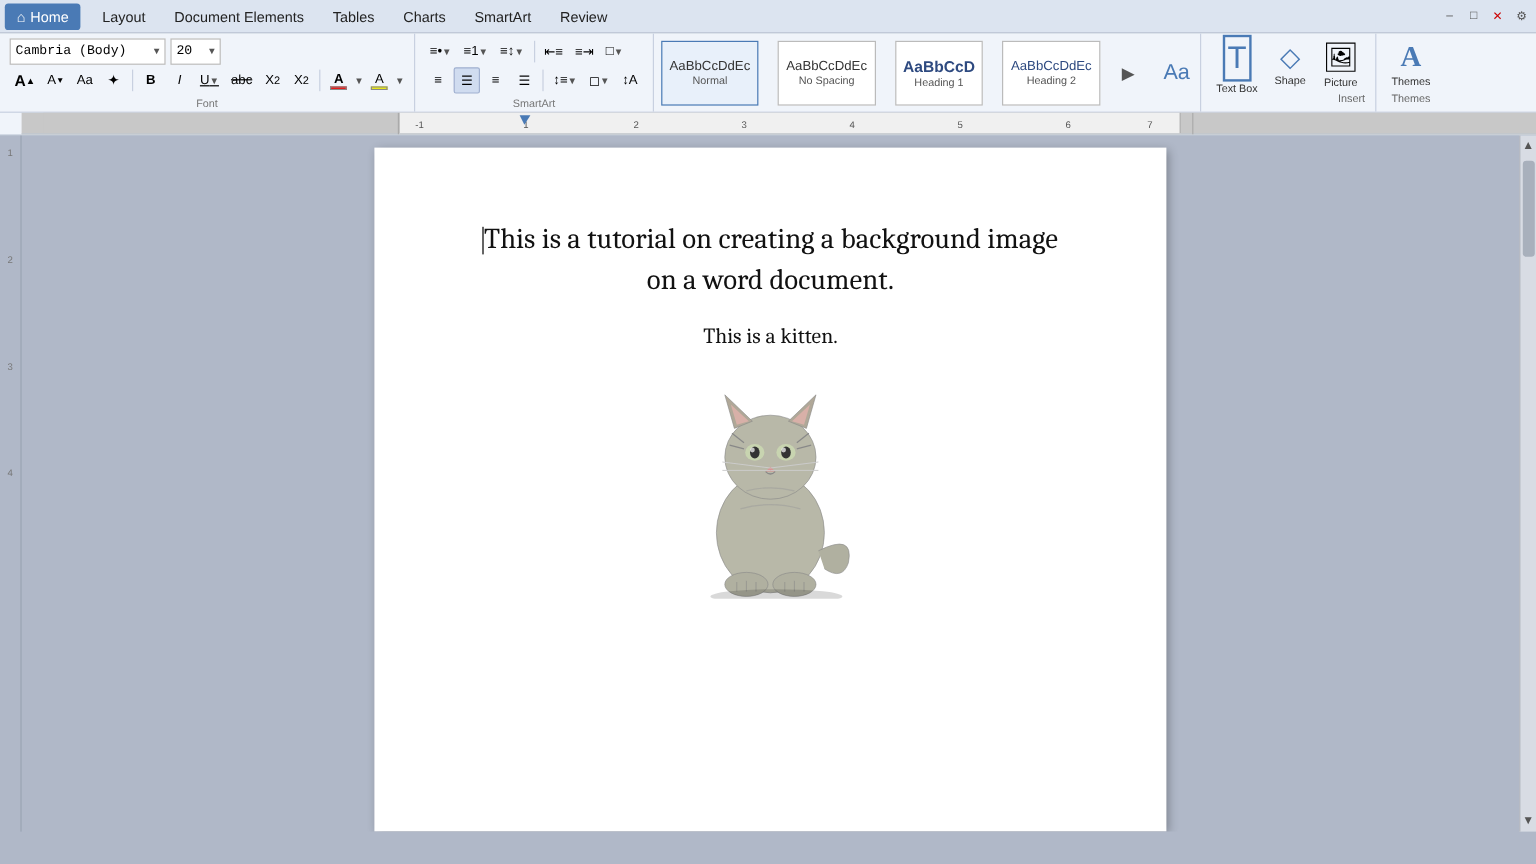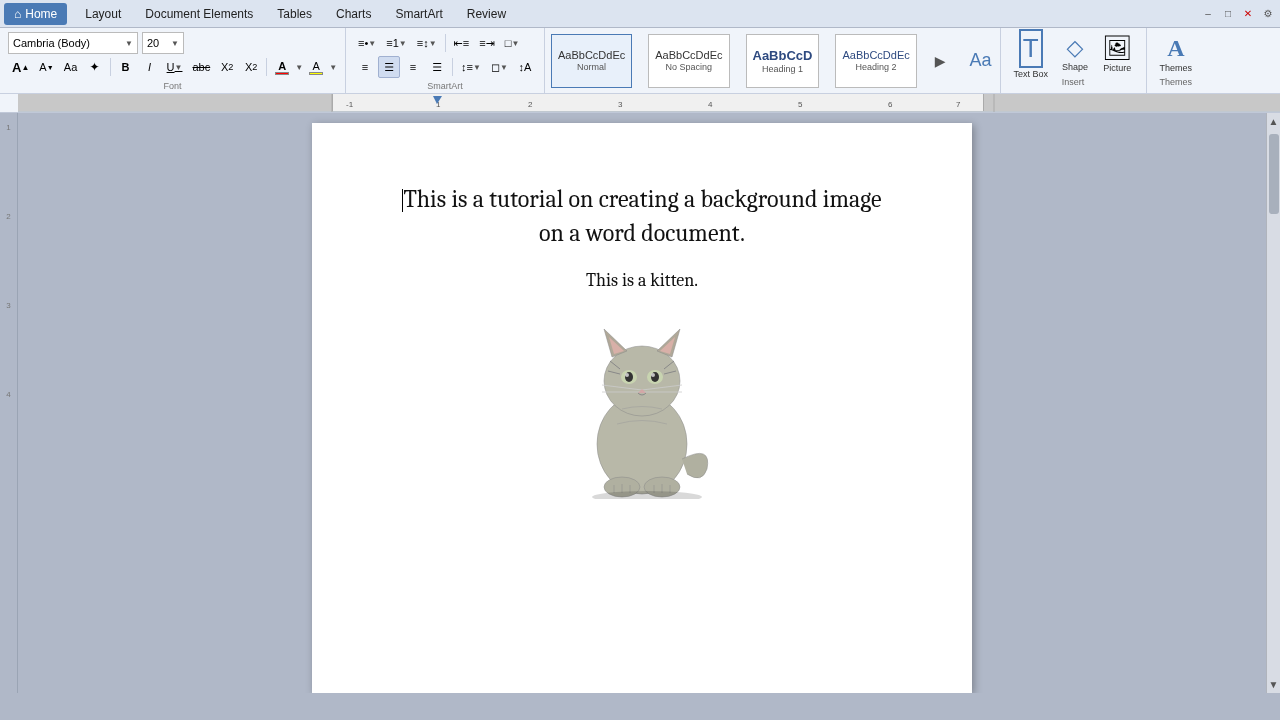--- a/index.html
+++ b/index.html
@@ -139,21 +139,21 @@
     <div class="win-btn">⚙</div>
   </div>
 </div>
 
 <div class="ribbon">
 
   <div style="display:flex; background:#f0f4fa; border-bottom:1px solid #c8d0e0; height:66px; align-items:stretch;">
 
     <div class="ribbon-section" style="min-width:220px;">
       <div class="ribbon-section-content" style="flex-direction:column; align-items:flex-start; gap:2px; padding-bottom:14px;">
-        <div style="display:flex; align-items:flex-end; gap:4px;">
+        <div style="display:flex; align-items:flex-end; gap:4px;font-family:Liberation Mono, monospace;">
           <div class="font-name-box">
             <span style="font-size:11px;">Cambria (Body)</span>
             <span class="dd-arrow" style="margin-left:auto;">▼</span>
           </div>
           <div class="font-size-box">
             <span>20</span>
             <span class="dd-arrow" style="margin-left:auto;">▼</span>
           </div>
         </div>
         <div style="display:flex; align-items:center; gap:2px; flex-wrap:wrap;">
@@ -230,21 +230,21 @@
       </div>
       <div class="styles-arrow">▶</div>
 
       <div style="display:flex; flex-direction:column; gap:2px; padding-left:4px;">
         <button class="ribbon-btn" style="font-size:18px; color:#4a7ab5;">Aa</button>
       </div>
     </div>
 
     <div class="insert-section">
       <div style="display:flex; flex-direction:column; gap:0; position:relative; height:100%;">
-        <div style="font-size:9px; color:#666; position:absolute; bottom:2px; left:0; right:0; text-align:center;">Insert</div>
+        <div style="font-size:9px; color:#666; position:absolute; bottom:2px; left:0; right:0; text-align:right;">Insert</div>
         <div style="display:flex; gap:4px; padding-bottom:14px; height:100%; align-items:center;">
           <div class="insert-btn">
             <span class="insert-btn-icon" style="font-size:26px; border:2px solid #4a7ab5; padding:2px; color:#4a7ab5;">T</span>
             <span class="insert-btn-label">Text Box</span>
           </div>
           <div class="insert-btn">
             <span class="insert-btn-icon">◇</span>
             <span class="insert-btn-label">Shape</span>
           </div>
           <div class="insert-btn">

